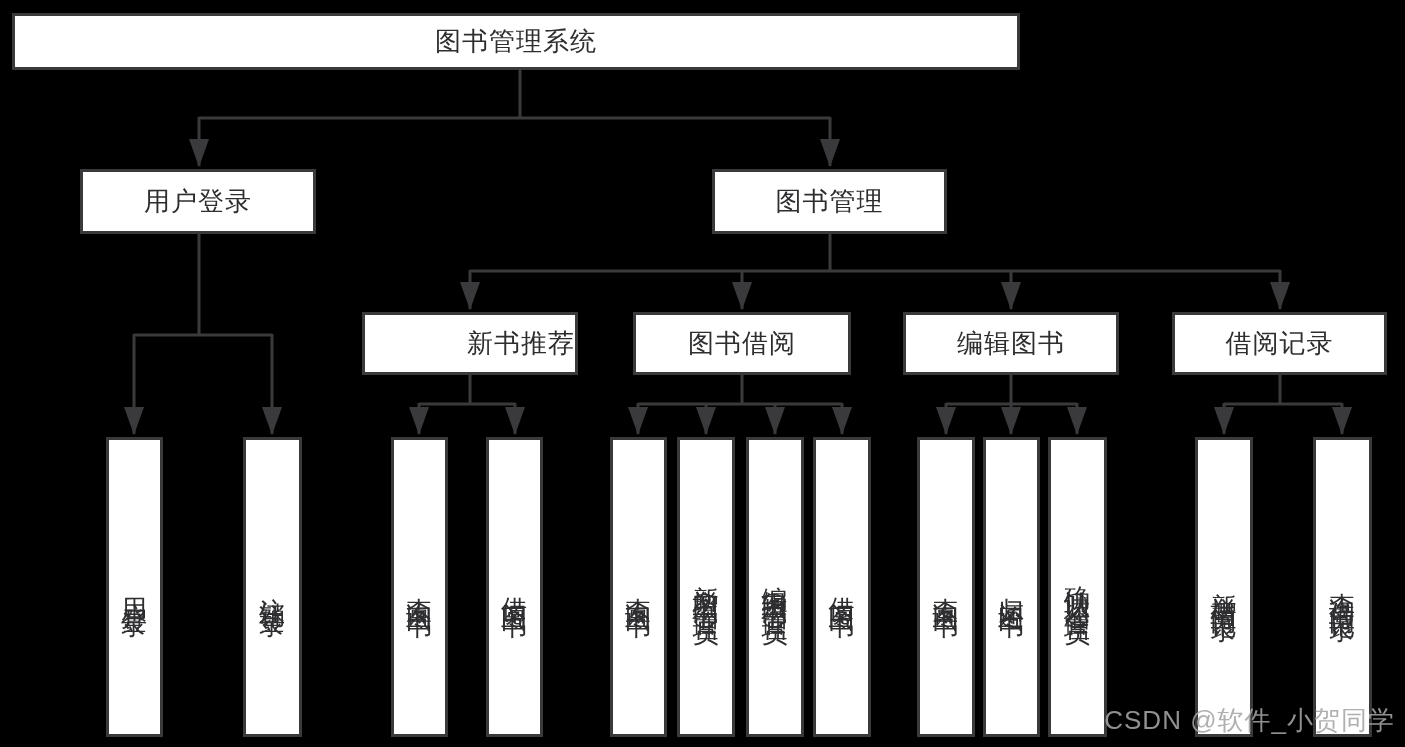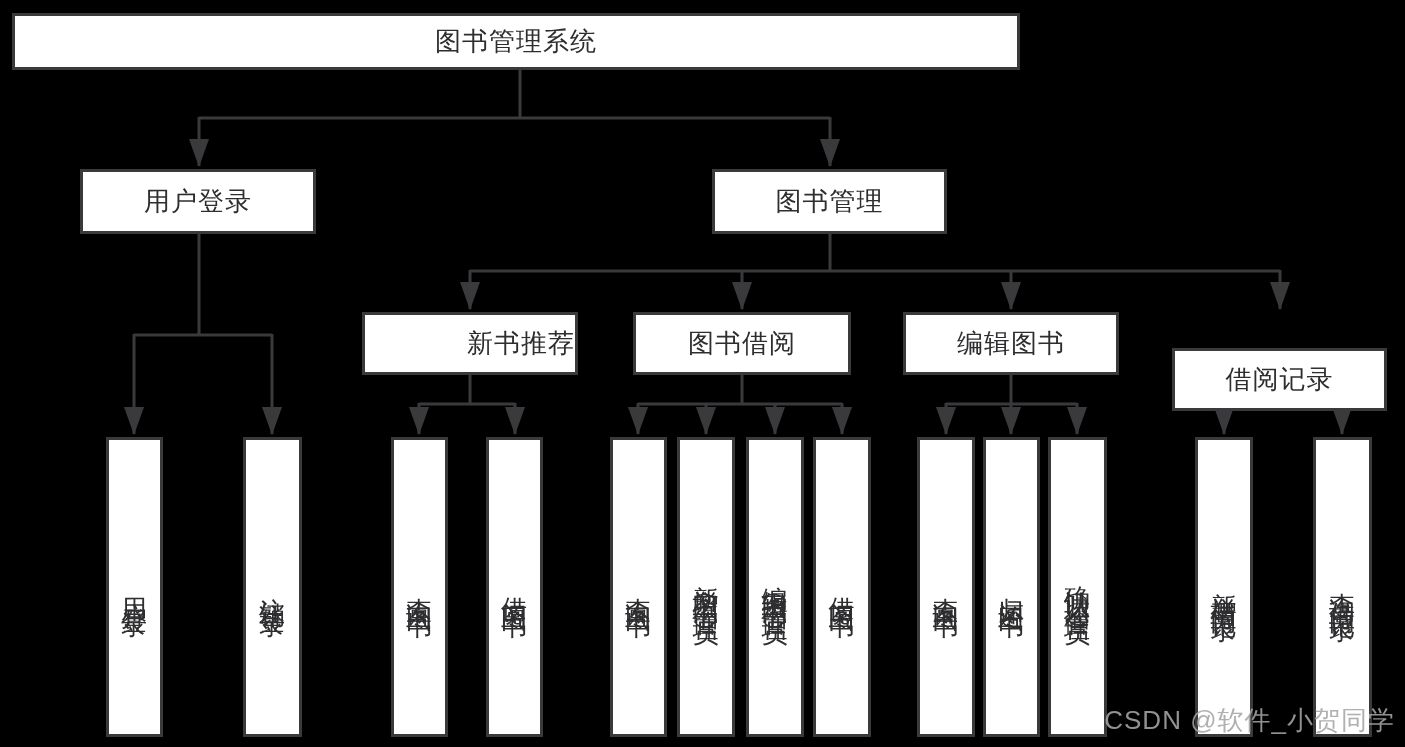--- a/index.html
+++ b/index.html
@@ -108,21 +108,21 @@
 
   <div class="node hnode" style="left:362px;top:312px;width:216px;height:63px;justify-content:flex-end;">
     <span>新书推荐</span>
   </div>
   <div class="node hnode" style="left:633px;top:312px;width:218px;height:63px;">
     <span>图书借阅</span>
   </div>
   <div class="node hnode" style="left:903px;top:312px;width:216px;height:63px;">
     <span>编辑图书</span>
   </div>
-  <div class="node hnode" style="left:1172px;top:312px;width:215px;height:63px;margin-top:36px;">
+  <div class="node hnode" style="left:1172px;top:312px;width:215px;height:63px;">
     <span>借阅记录</span>
   </div>
 
   <div class="node vnode" style="left:106px;top:437px;width:57px;height:300px;">
     <span class="vlabel">用户登录</span>
   </div>
   <div class="node vnode" style="left:243px;top:437px;width:59px;height:300px;">
     <span class="vlabel">注销登录</span>
   </div>
 

